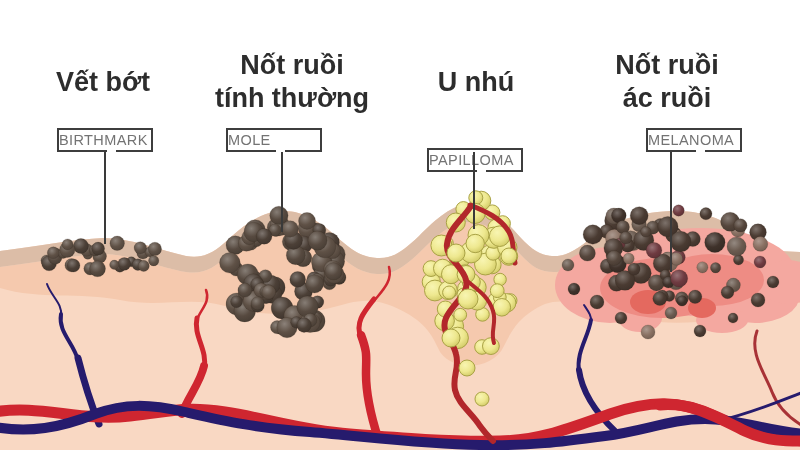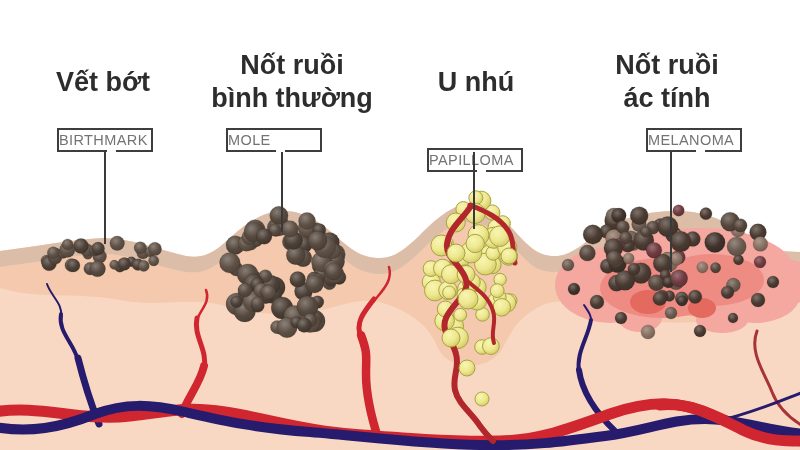--- a/index.html
+++ b/index.html
@@ -383,29 +383,29 @@
         <circle cx="509.0" cy="256.0" r="8.0" fill="url(#gy)" stroke="#a9a245" stroke-width="1"></circle>
       </g>
     </svg>
 
   <div class="vi-label" style="left:3px;">
     <div class="vi-line">Vết bớt</div>
 
   </div>
   <div class="vi-label" style="left:192px;">
     <div class="vi-line">Nốt ruồi</div>
-    <div class="vi-line">bình thường</div>
+    <div class="vi-line">tính thường</div>
   </div>
   <div class="vi-label" style="left:376px;">
     <div class="vi-line">U nhú</div>
 
   </div>
   <div class="vi-label" style="left:567px;">
     <div class="vi-line">Nốt ruồi</div>
-    <div class="vi-line">ác tính</div>
+    <div class="vi-line">ác ruồi</div>
   </div>
 
   <div class="tag" style="left:57px;">BIRTHMARK<div class="notch"></div></div>
   <div class="tag" style="left:226px;">MOLE<div class="notch"></div></div>
   <div class="tag" style="left:427px;margin-top:20px;">PAPILLOMA<div class="notch"></div></div>
   <div class="tag" style="left:622px;margin-left:24px;">MELANOMA<div class="notch"></div></div>
 
   <div class="connector" style="left:104px;height:92px;"></div>
   <div class="connector" style="left:281px;height:80px;"></div>
   <div class="connector" style="left:473px;height:77px;"></div>

